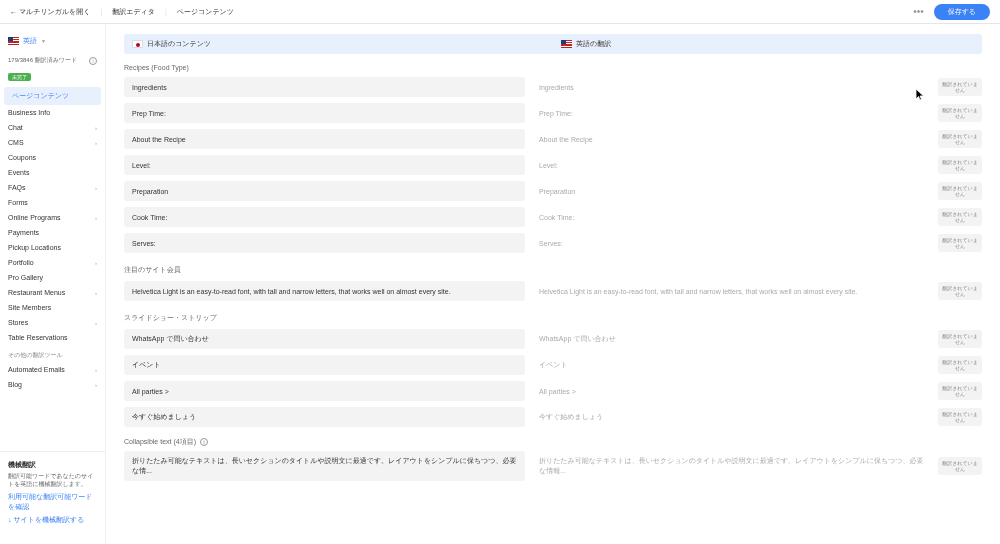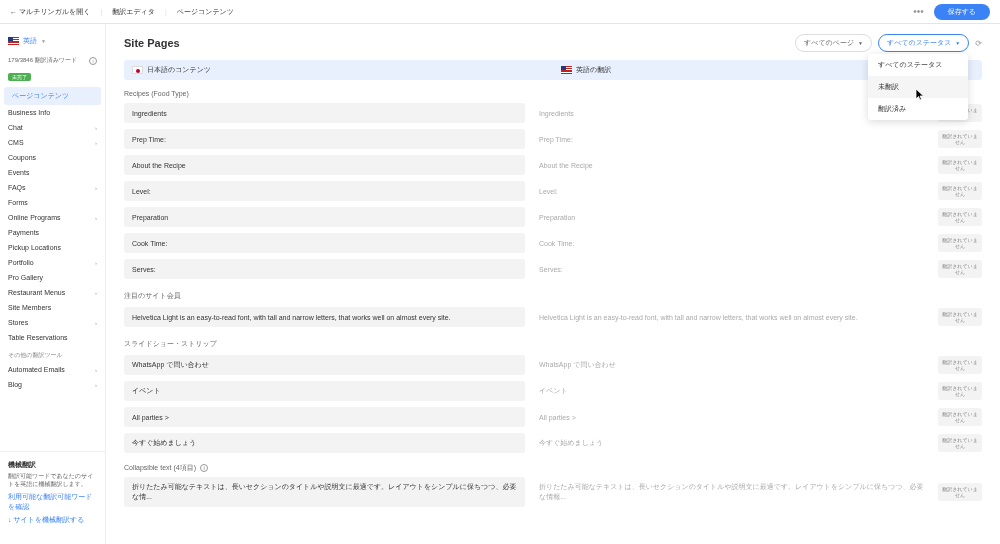--- a/index.html
+++ b/index.html
@@ -148,41 +148,20 @@
       </div>
     <div class="mt-box">
       <div class="h">機械翻訳</div>
       <div class="d">翻訳可能ワードであなたのサイトを英語に機械翻訳します。</div>
       <span class="lnk">利用可能な翻訳可能ワードを確認</span>
       <span class="lnk">↓ サイトを機械翻訳する</span>
     </div>
   </div>
 
   <div class="content">
-    <div class="chead">
-      <h1>Site Pages</h1>
-      <div class="filters">
-        <div class="dd">
-          <span>すべてのページ</span>
-            <span class="chev">▼</span>
-        </div>
-        <div class="dd open">
-          <span>すべてのステータス</span>
-            <span class="chev">▼</span>
-        </div>
-        <span class="reload">⟳</span>
-        <div class="dropdown">
-          <div class="opt">すべてのステータス</div>
-          <div class="opt" style="background:#f5f5f5">
-              <span>未翻訳</span>
-            </div>
-          <div class="opt">翻訳済み</div>
-        </div>
-      </div>
-    </div>
 
     <div class="colh">
       <div class="col">
           <span class="jpflag"></span>
           <span>日本語のコンテンツ</span>
         </div>
       <div class="col">
           <span class="flag"></span>
           <span>英語の翻訳</span>
         </div>

